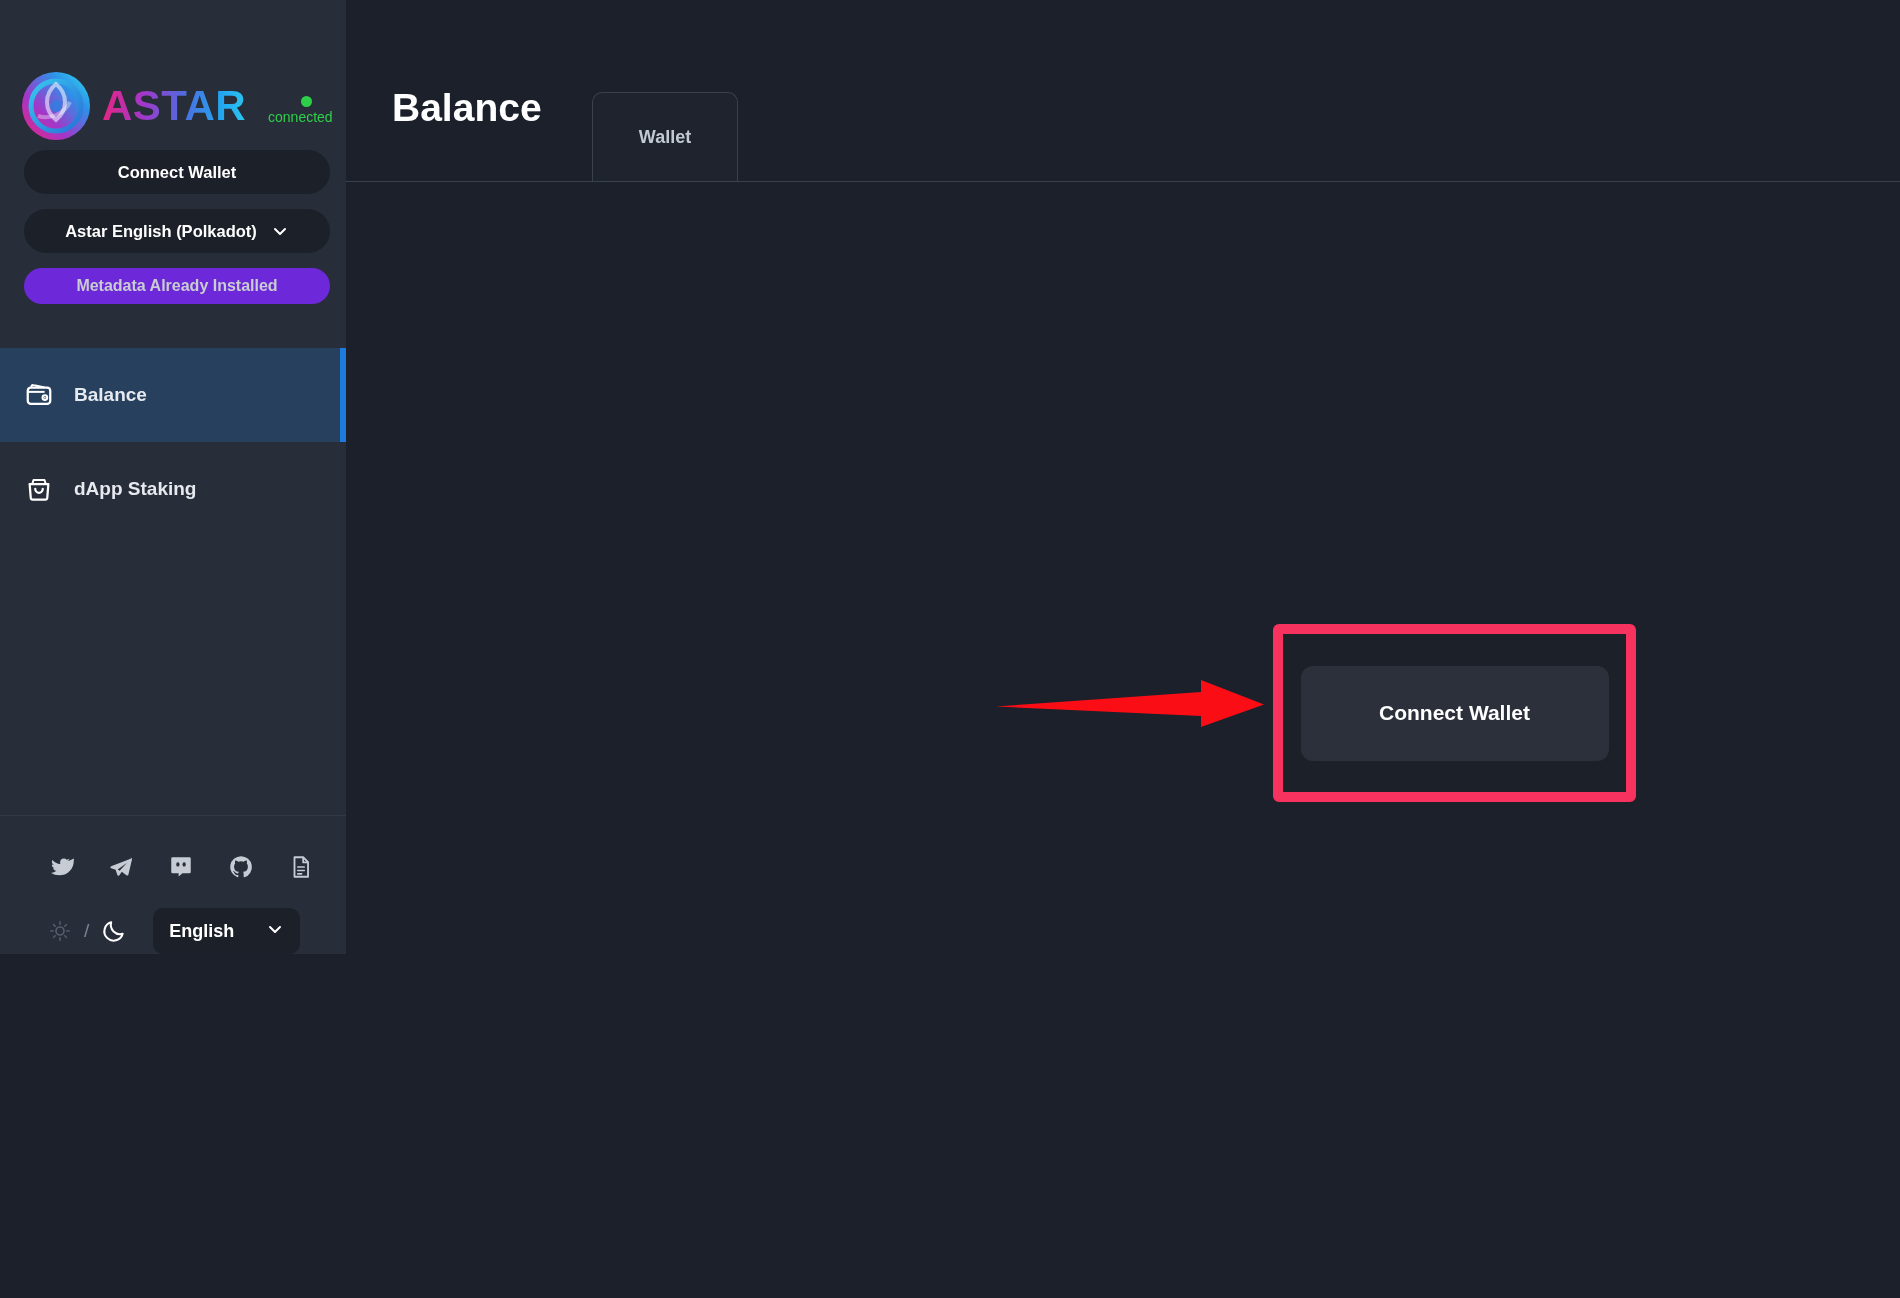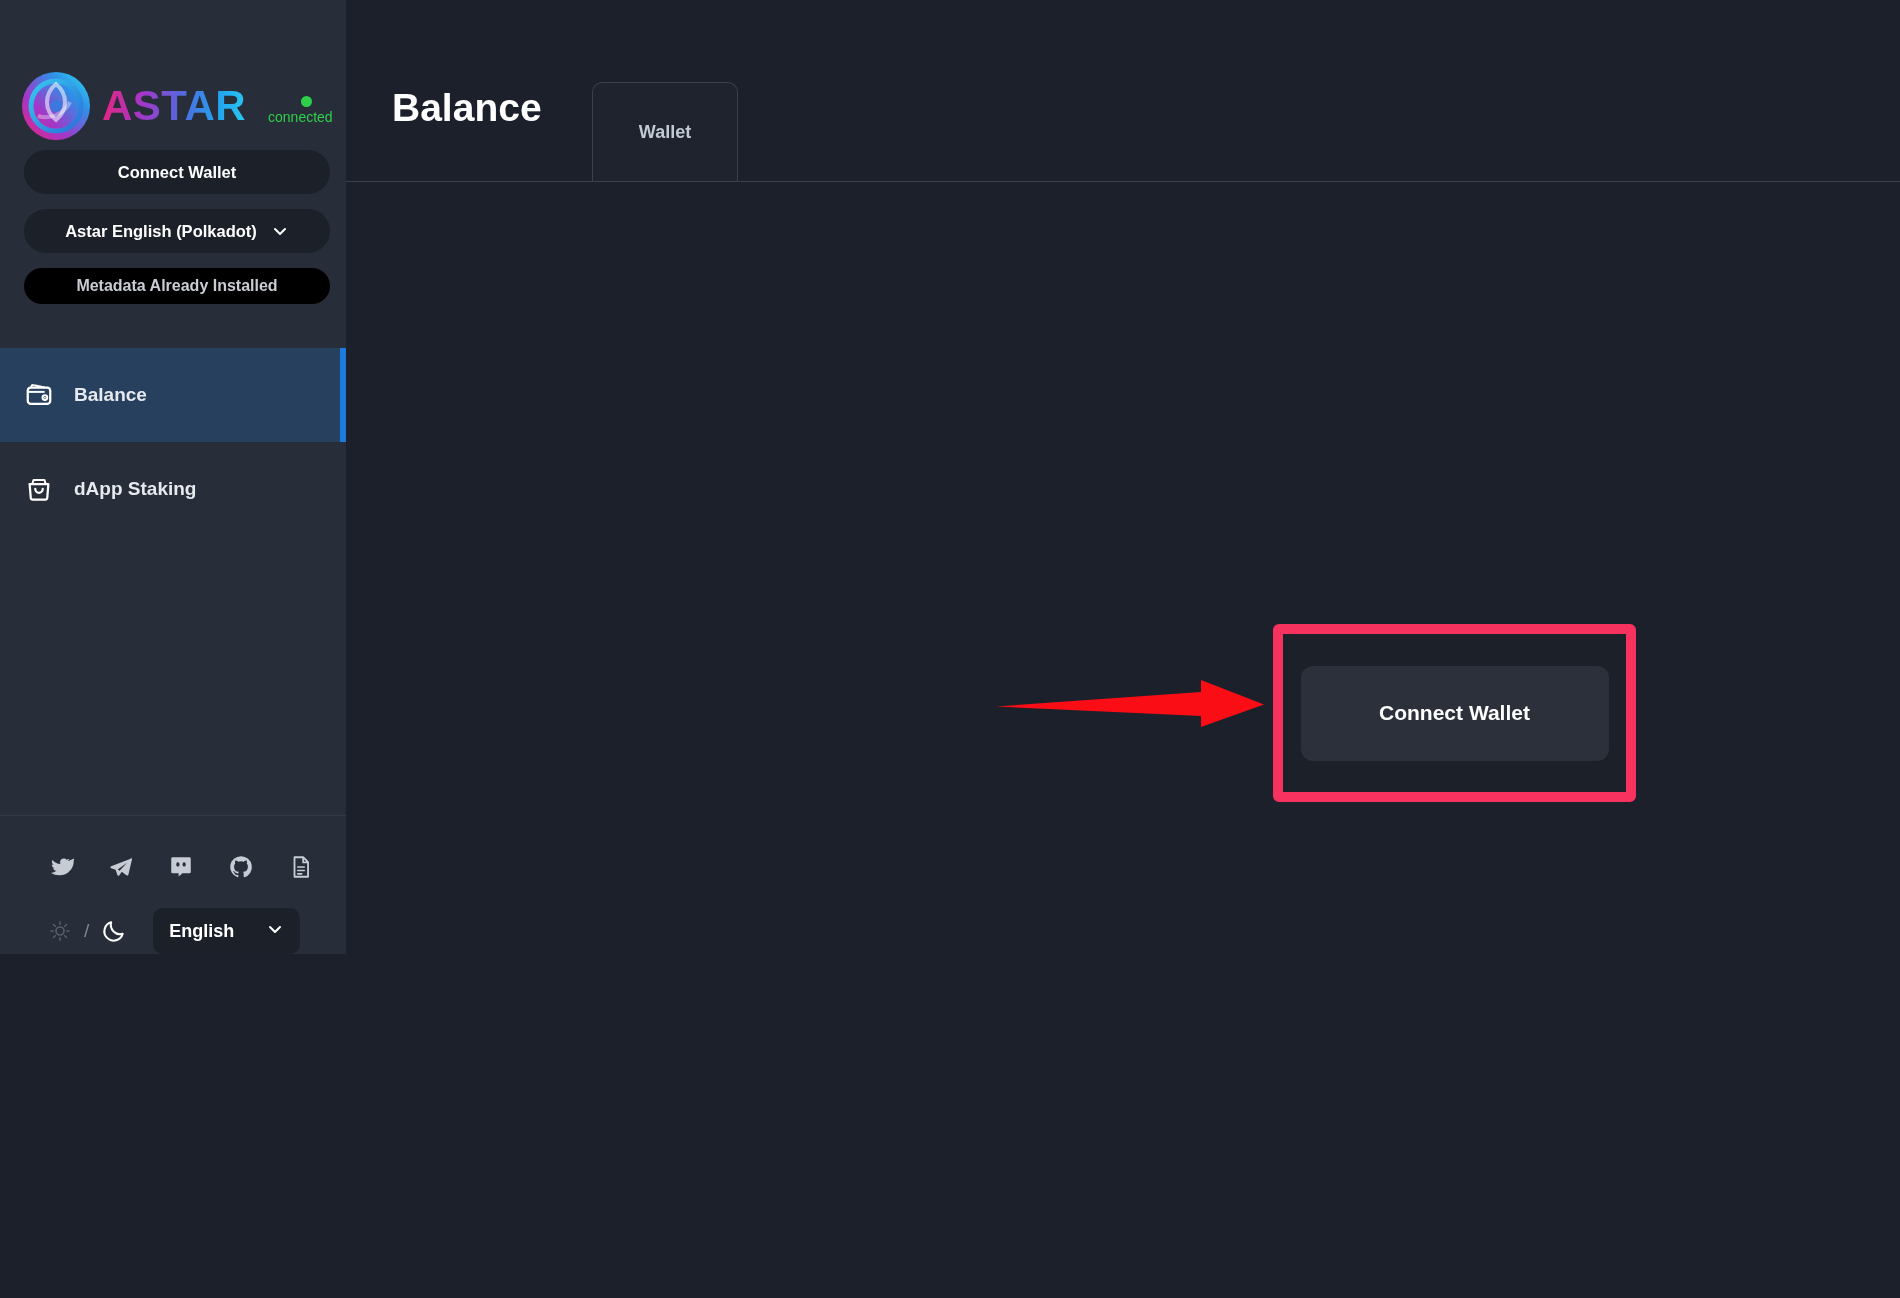--- a/index.html
+++ b/index.html
@@ -86,21 +86,21 @@
     font-weight: bold;
     color: #ffffff;
     cursor: pointer;
     border: none;
     font-family: "Liberation Sans", sans-serif;
   }
   .pill-dark { background: #1b2029; margin-bottom: 15px; }
   .pill-net { position: relative; }
   .pill-net .chev { margin-left: 14px; display: flex; align-items: center; }
   .pill-meta {
-    background: #000000;
+    background: #6d28d9;
     color: #c9cdd3;
     font-weight: bold;
     height: 36px;
     border-radius: 20px;
     cursor: default;
     font-size: 16px;
   }
 
   
   .nav { margin-top: 44px; }
@@ -196,21 +196,21 @@
   }
   .tabs {
     position: absolute;
     left: 246px;
     bottom: 0;
     display: flex;
     align-items: flex-end;
   }
   .tab {
     width: 146px;
-    height: 100px;
+    height: 90px;
     background: #1e232e;
     border: 1px solid #39414d;
     border-bottom: none;
     border-radius: 10px 10px 0 0;
     display: flex;
     align-items: center;
     justify-content: center;
     font-size: 18px;
     font-weight: bold;
     color: #c3c9d3;

